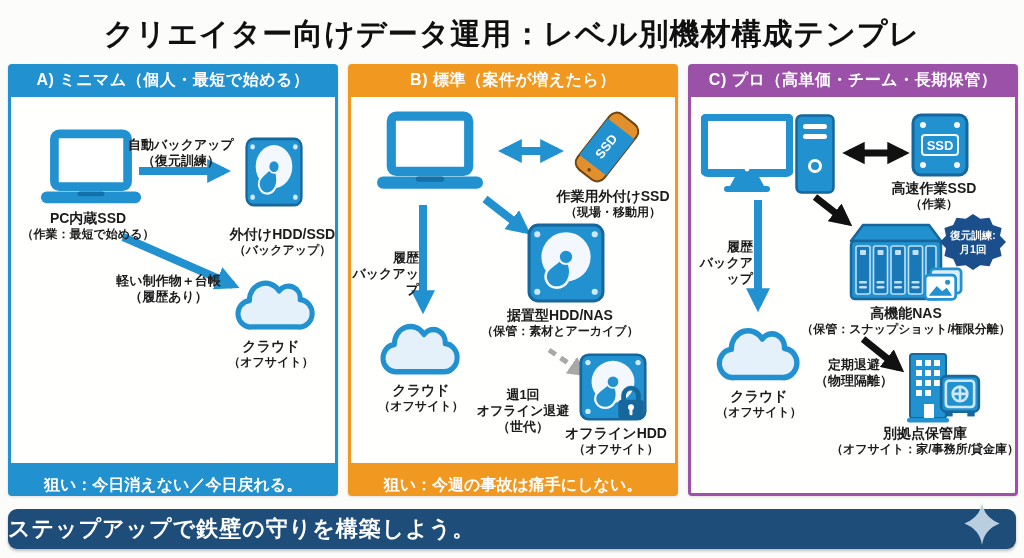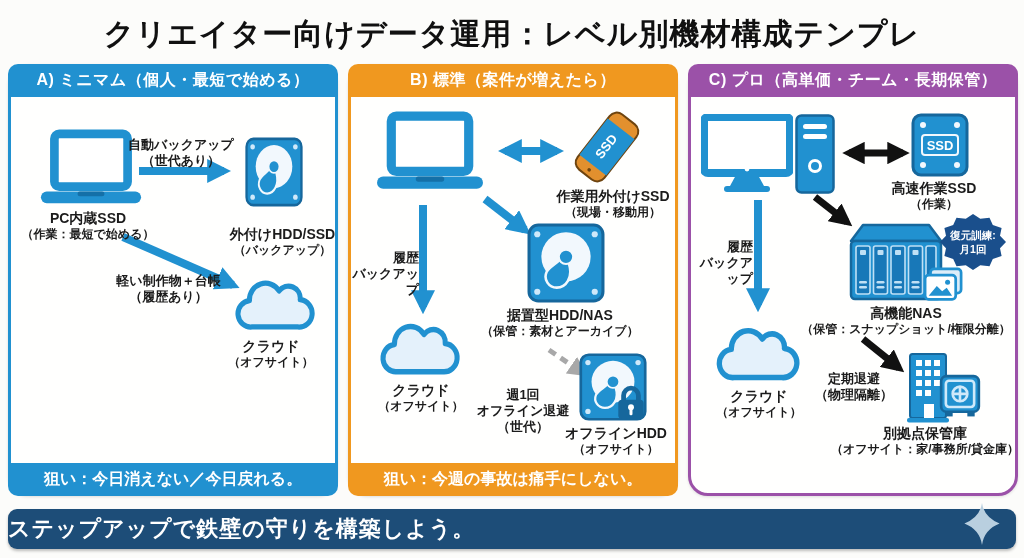--- a/index.html
+++ b/index.html
@@ -4,34 +4,34 @@
 <style>
   * { margin:0; padding:0; box-sizing:border-box; }
   html,body { background:#ffffff; }
   body { font-family:"Liberation Sans","DejaVu Sans",sans-serif; }
   .canvas { position:relative; width:1024px; height:558px; background:#fcfcfa; overflow:hidden; }
 
   .title { position:absolute; top:14px; left:0; width:100%; text-align:center;
            font-size:30px; font-weight:bold; color:#101010; letter-spacing:1px; }
 
   .panel { position:absolute; top:64px; width:330px; height:432px; background:#fffffe;
-           border:3px solid; border-radius:20px; box-shadow:0 1px 3px rgba(0,0,0,.12); }
+           border:3px solid; border-radius:4px; box-shadow:0 1px 3px rgba(0,0,0,.12); }
   .panel-a { left:8px;   border-color:#2191d0; }
   .panel-b { left:348px; border-color:#f0981f; }
   .panel-c { left:688px; border-color:#9b51a8; }
 
   .panel-header { position:absolute; top:-3px; left:-3px; right:-3px; height:33px;
                   border-radius:10px 10px 3px 3px; display:flex; align-items:center; justify-content:center;
                   color:#fff; font-weight:bold; font-size:16px; letter-spacing:.5px; }
   .panel-a .panel-header { background:#2191d0; }
   .panel-b .panel-header { background:#f0981f; }
   .panel-c .panel-header { background:#9b51a8; }
 
   .panel-footer { position:absolute; bottom:-3px; left:-3px; right:-3px; height:33px;
-                  border-radius:3px 3px 10px 10px; display:flex; align-items:center; justify-content:center;
+                  border-radius:3px 3px 10px 10px; display:flex; align-items:flex-end; justify-content:center;
                   color:#fff; font-weight:bold; font-size:16px; white-space:nowrap; }
   .panel-a .panel-footer { background:#2191d0; }
   .panel-b .panel-footer { background:#f0981f; }
   .panel-c .panel-footer { background:#9b51a8; font-size:15px; }
   .panel-c .panel-footer .small { font-size:11px; }
 
   .abs { position:absolute; }
   .arrows { position:absolute; left:0; top:0; width:330px; height:432px; pointer-events:none; }
 
   .lbl { position:absolute; text-align:center; font-weight:bold; color:#1b1b1b; }
@@ -66,21 +66,21 @@
       <line x1="112" y1="170" x2="222" y2="218" stroke="#2191d0" stroke-width="8" marker-end="url(#m-a-blue)"></line>
     </svg>
 
     <svg class="abs" style="left:28px; top:62px;" width="104" height="82" viewBox="0 0 108 84" preserveAspectRatio="none">
       <rect x="16" y="5" width="76" height="54" rx="5" fill="#ffffff" stroke="#2191d0" stroke-width="9"></rect>
       <rect x="2" y="64" width="104" height="12" rx="6" fill="#2191d0"></rect>
       <rect x="40" y="64" width="28" height="5" rx="2.5" fill="#1470a8"></rect>
     </svg>
     <div class="lbl arrowlbl" style="left:105px; top:70px; width:130px;">
       <div>自動バックアップ</div>
-      <div>（世代あり）</div>
+      <div>（復元訓練）</div>
     </div>
 
     <svg class="abs" style="left:234px; top:70px;" width="58" height="70" viewBox="0 0 76 78" preserveAspectRatio="none">
       <rect x="2" y="2" width="72" height="74" rx="9" fill="#2191d0" stroke="#16679c" stroke-width="3"></rect>
       <circle cx="38" cy="33" r="24" fill="#f2f8fd"></circle>
       <path d="M41 40 C45 53 38 63 29 63 C21 63 16 55 19 48 C22 42 31 39 35 32 Z" fill="#2191d0" stroke="#f2f8fd" stroke-width="2.5"></path>
       <circle cx="38" cy="33" r="7" fill="#2191d0" stroke="#f2f8fd" stroke-width="2"></circle>
       <circle cx="10" cy="11" r="3" fill="#cfe9fa"></circle>
         <circle cx="66" cy="11" r="3" fill="#cfe9fa"></circle>
       <circle cx="10" cy="67" r="3" fill="#cfe9fa"></circle>
@@ -305,21 +305,21 @@
     </div>
 
     <svg class="abs" style="left:20px; top:256px;" width="92" height="62" viewBox="0 0 104 66" preserveAspectRatio="none">
       <path d="M26 58 A15 15 0 0 1 23 28 A19 19 0 0 1 58 17 A14 14 0 0 1 83 27 A15 15 0 0 1 80 58 Z" fill="#e4f1fb" stroke="#2191d0" stroke-width="6" stroke-linejoin="round"></path>
     </svg>
     <div class="lbl" style="left:8px; top:321px; width:120px;">
       <div class="main">クラウド</div>
       <div class="sub">（オフサイト）</div>
     </div>
 
-    <div class="lbl arrowlbl" style="left:103px; top:304px; width:120px;">
+    <div class="lbl arrowlbl" style="left:103px; top:290px; width:120px;">
       <div>定期退避</div>
       <div>（物理隔離）</div>
     </div>
 
     <svg class="abs" style="left:214px; top:285px;" width="46" height="72" viewBox="0 0 46 72">
       <rect x="5" y="2" width="36" height="64" rx="2.5" fill="#2191d0" stroke="#16679c" stroke-width="2"></rect>
       <g fill="#ffffff">
         <rect x="11" y="8" width="6" height="6"></rect>
           <rect x="20" y="8" width="6" height="6"></rect>
           <rect x="29" y="8" width="6" height="6"></rect>

